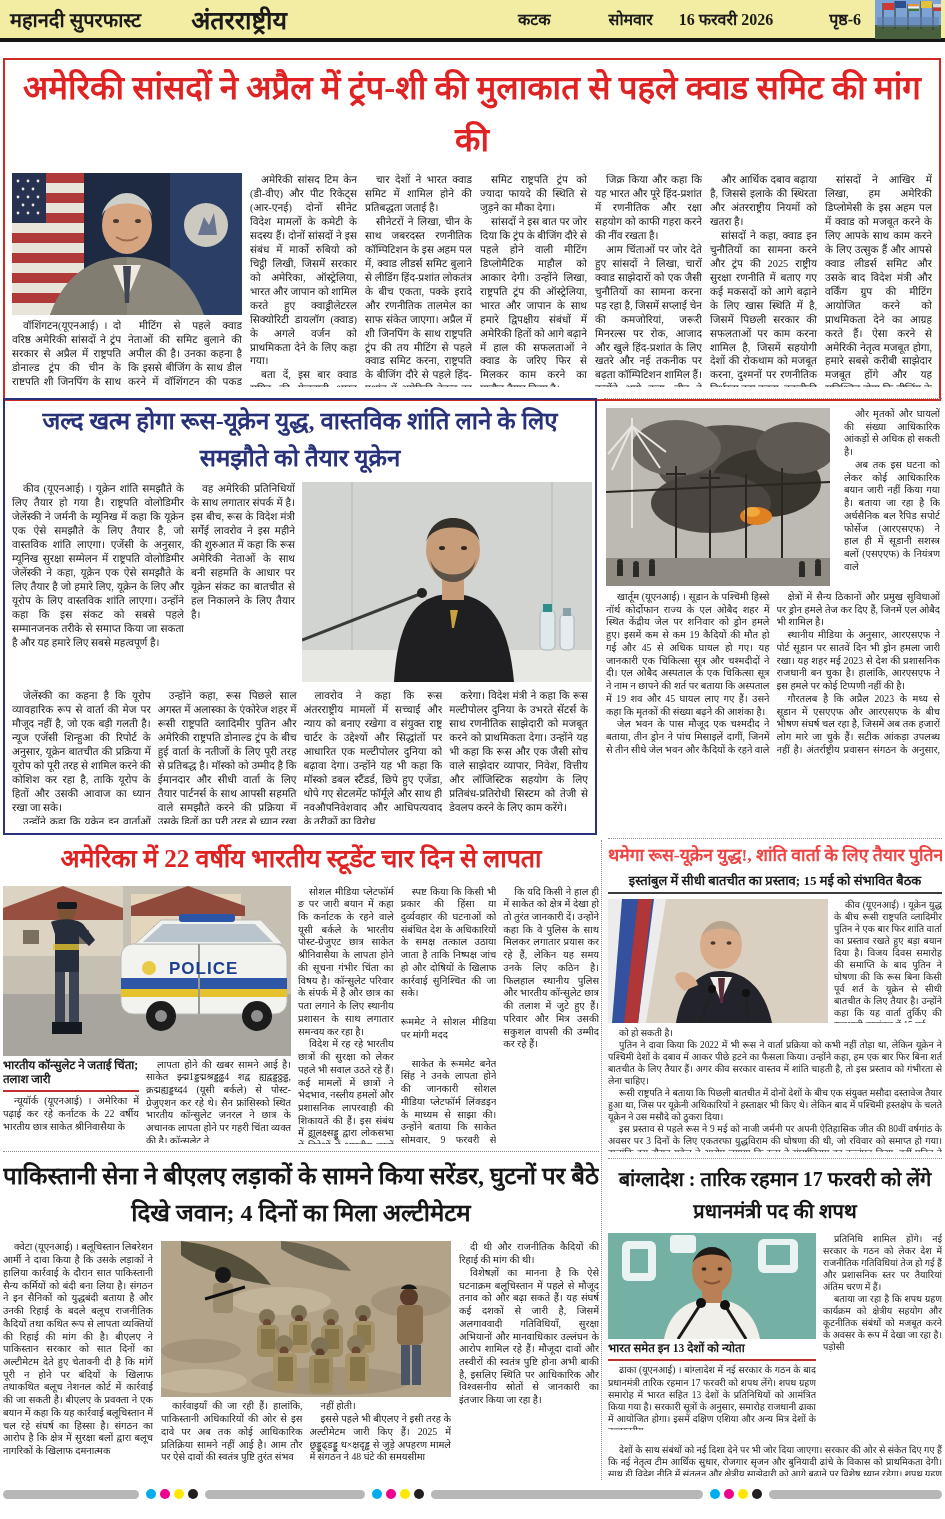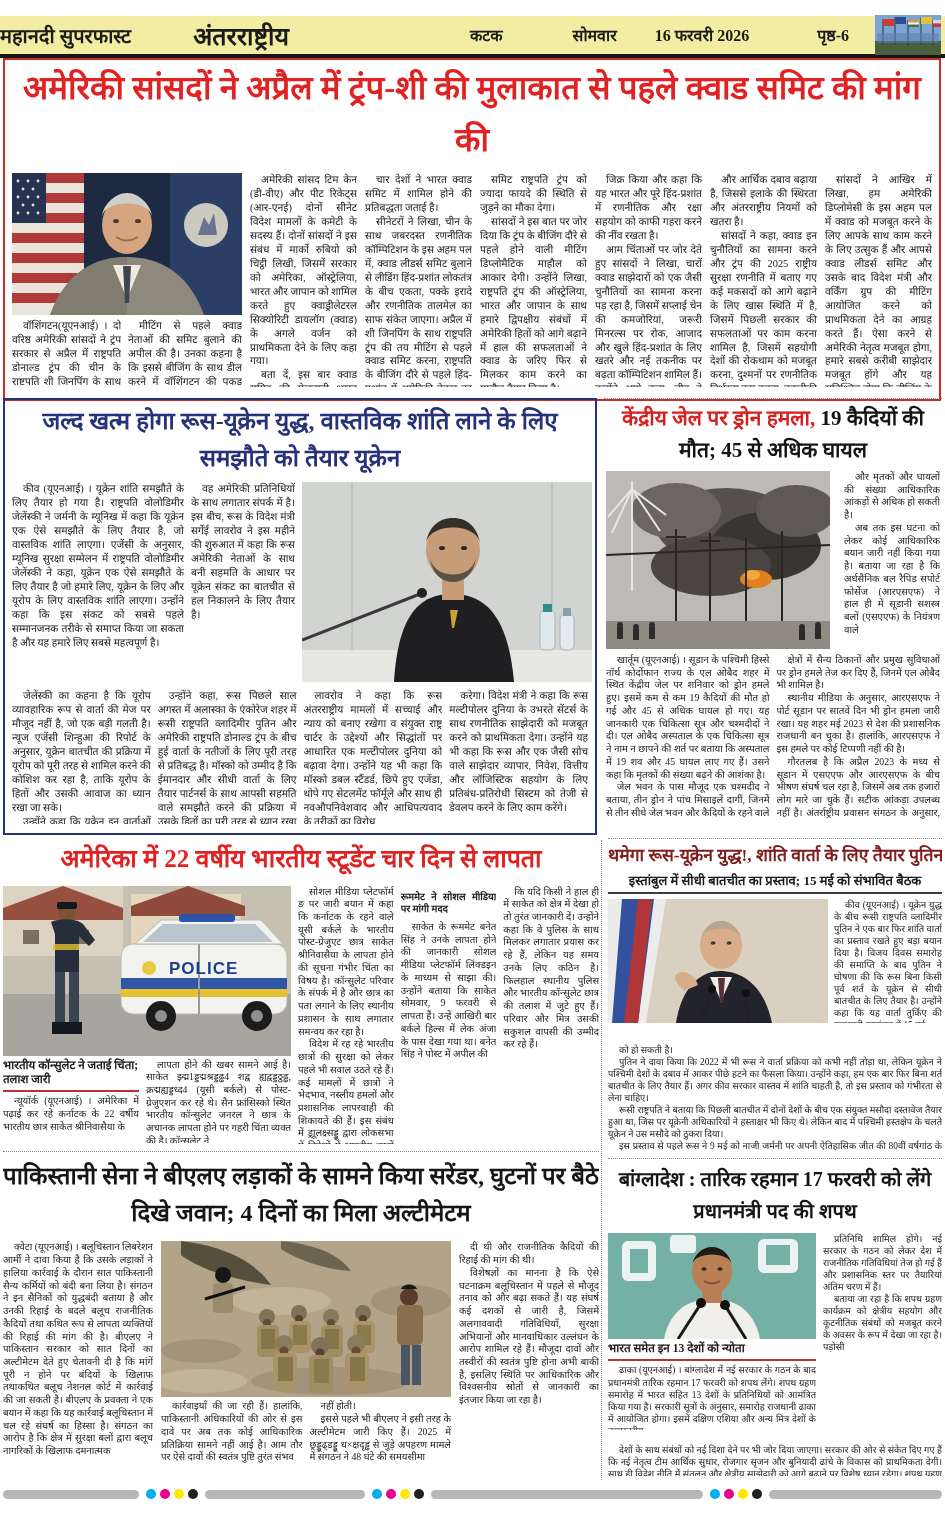--- a/index.html
+++ b/index.html
@@ -5,38 +5,38 @@
   * { margin:0; padding:0; box-sizing:border-box; }
   html,body { background:#ffffff; }
   body {
     width:945px; height:1519px; position:relative; overflow:hidden;
     font-family:"Liberation Serif","DejaVu Serif",serif; color:#1b1b1b;
   }
   .abs { position:absolute; }
 
   
   .masthead {
-    left:0; top:16px; width:945px; height:42px; background:#f2eda2;
+    left:0; top:0; width:945px; height:42px; background:#f2eda2;
     border-bottom:4px solid #161616; display:flex; align-items:center;
-    padding:0 4px 0 0; gap:12px;
+    padding:0 4px 0 10px; gap:0;
   }
   .mh-paper   { font-weight:bold; font-size:20px; }
   .mh-section { font-weight:bold; font-size:25px; margin-left:50px; }
   .mh-city    { font-weight:bold; font-size:16px; margin-left:auto; }
   .mh-day     { font-weight:bold; font-size:16px; margin-left:58px; }
   .mh-date    { font-weight:bold; font-size:16px; margin-left:26px; }
   .mh-page    { font-weight:bold; font-size:16px; margin-left:56px; margin-right:14px; }
 
   
   .col { font-size:10.4px; line-height:1.34; text-align:justify; overflow:hidden; color:#202020; }
   .col p { text-indent:11px; margin:0; }
   .sm  { font-size:9.8px; line-height:1.3; }
   .xs  { font-size:9.4px; line-height:1.28; }
 
-  .subhd { display:block; font-weight:bold; text-indent:0; margin:5px 0; }
+  .subhd { display:block; font-weight:normal; text-indent:0; margin:16px 0; }
 
   .caption {
     font-weight:bold; font-size:11.6px; line-height:1.25;
     border-bottom:2px solid #c03030; padding-bottom:3px; margin-bottom:3px;
   }
 
   
   .a1-box { left:3px; top:58px; width:938px; height:343px; border:2px solid #cf2b24; padding:2px 7px; overflow:hidden; }
   .a1-head { font-size:33px; line-height:1.58; font-weight:bold; text-align:center; color:#e02222; }
   .a1-body { display:flex; gap:8px; margin-top:7px; height:214px; }
@@ -65,24 +65,24 @@
   .a4-box { left:3px; top:840px; width:596px; height:308px; overflow:hidden; }
   .a4-head { font-size:25px; line-height:1.5; font-weight:bold; text-align:center; color:#e02222; }
   .a4-body { display:flex; gap:7px; margin-top:8px; height:258px; }
   .a4-left { width:288px; flex:none; }
   .a4-minirow { display:flex; gap:7px; margin-top:3px; height:84px; }
   .a4-capcol { width:136px; flex:none; }
   .a4-col { flex:1 1 0; }
 
   
   .a5-box { left:608px; top:838px; width:334px; height:314px; border-top:1px dotted #8a8a8a; padding-top:3px; overflow:hidden; }
-  .a5-head { font-size:17.5px; line-height:1.55; font-weight:bold; text-align:center; color:#7f1d1d; white-space:nowrap; }
+  .a5-head { font-size:17.5px; line-height:1.55; font-weight:bold; text-align:center; color:#ef4444; white-space:nowrap; }
   .a5-sub { font-size:13px; font-weight:bold; text-align:center; border-bottom:2px solid #3c3c3c; padding-bottom:3px; margin-top:2px; }
   .a5-row { display:flex; gap:6px; margin-top:5px; height:124px; }
-  .a5-paras { margin-top:21px; height:128px; }
+  .a5-paras { margin-top:4px; height:128px; }
 
   
   .a6-box { left:3px; top:1158px; width:596px; height:322px; overflow:hidden; }
   .a6-head { font-size:24px; line-height:1.55; font-weight:bold; text-align:center; color:#161616; }
   .a6-body { display:flex; gap:8px; margin-top:9px; height:228px; }
   .a6-c1 { width:150px; flex:none; }
   .a6-mid { width:290px; flex:none; }
   .a6-minirow { display:flex; gap:7px; margin-top:3px; height:64px; }
   .a6-c4 { flex:1 1 0; }
 
@@ -273,24 +273,20 @@
     <div class="col a2-bc">
         <p>लावरोव ने कहा कि रूस अंतरराष्ट्रीय मामलों में सच्चाई और न्याय को बनाए रखेगा व संयुक्त राष्ट्र चार्टर के उद्देश्यों और सिद्धांतों पर आधारित एक मल्टीपोलर दुनिया को बढ़ावा देगा। उन्होंने यह भी कहा कि मॉस्को डबल स्टैंडर्ड, छिपे हुए एजेंडा, थोपे गए सेटलमेंट फॉर्मूले और साथ ही नवऔपनिवेशवाद और आधिपत्यवाद के तरीकों का विरोध</p>
       </div>
     <div class="col a2-bc">
         <p>करेगा। विदेश मंत्री ने कहा कि रूस मल्टीपोलर दुनिया के उभरते सेंटर्स के साथ रणनीतिक साझेदारी को मजबूत करने को प्राथमिकता देगा। उन्होंने यह भी कहा कि रूस और एक जैसी सोच वाले साझेदार व्यापार, निवेश, वित्तीय और लॉजिस्टिक सहयोग के लिए प्रतिबंध-प्रतिरोधी सिस्टम को तेजी से डेवलप करने के लिए काम करेंगे।</p>
       </div>
   </div>
 </section>
 
 <section class="abs a3-box">
-  <h2 class="a3-head">
-    <span class="hl-red">केंद्रीय जेल पर ड्रोन हमला,</span>
-    <span>19 कैदियों की मौत; 45 से अधिक घायल</span>
-  </h2>
   <div class="a3-top">
     <svg width="224" height="178" viewBox="0 0 224 178" style="flex:none">
       <rect width="224" height="178" fill="#bdbab4"></rect>
       <g>
         <ellipse cx="120" cy="55" rx="70" ry="38" fill="#55504a"></ellipse>
         <ellipse cx="70" cy="40" rx="45" ry="28" fill="#6b665f"></ellipse>
         <ellipse cx="160" cy="75" rx="55" ry="34" fill="#39352f"></ellipse>
         <ellipse cx="105" cy="95" rx="60" ry="30" fill="#4a4540"></ellipse>
         <ellipse cx="190" cy="40" rx="40" ry="26" fill="#5e5952"></ellipse>
       </g>
@@ -397,20 +393,23 @@
         <div class="col sm" style="flex:1">
             <p>लापता होने की खबर सामने आई है। साकेत झ्द्म1ड्डद्मश्रड्डढ्ढ4 शद्व ह्यद्वड्डठ्ठढ्ढ, क्रद्मह्यड्डध्द4 (यूसी बर्कले) से पोस्ट-ग्रेजुएशन कर रहे थे। सैन फ्रांसिस्को स्थित भारतीय कॉन्सुलेट जनरल ने छात्र के अचानक लापता होने पर गहरी चिंता व्यक्त की है। कॉन्सुलेट ने</p>
           </div>
       </div>
     </div>
     <div class="col sm a4-col">
         <p>सोशल मीडिया प्लेटफॉर्म ङ पर जारी बयान में कहा कि कर्नाटक के रहने वाले यूसी बर्कले के भारतीय पोस्ट-ग्रेजुएट छात्र साकेत श्रीनिवासैया के लापता होने की सूचना गंभीर चिंता का विषय है। कॉन्सुलेट परिवार के संपर्क में है और छात्र का पता लगाने के लिए स्थानीय प्रशासन के साथ लगातार समन्वय कर रहा है।</p>
         <p>विदेश में रह रहे भारतीय छात्रों की सुरक्षा को लेकर पहले भी सवाल उठते रहे हैं। कई मामलों में छात्रों ने भेदभाव, नस्लीय हमलों और प्रशासनिक लापरवाही की शिकायतें की हैं। इस संबंध में ड्राूलक्ष्सड्डू द्वारा लोकसभा में विदेशों में भारतीय छात्रों की सुरक्षा का मुद्दा उठाया गया था। जवाब में स्ड्डहृद4 शद्व (रष्ध) ने कहा था कि सरकार विदेशों में रहने वाले भारतीय छात्रों की सुरक्षा को सर्वोच्च प्राथमिकता देती है। मंत्रालय ने</p>
       </div>
     <div class="col sm a4-col">
+      <div>
+          <p>स्पष्ट किया कि किसी भी प्रकार की हिंसा या दुर्व्यवहार की घटनाओं को संबंधित देश के अधिकारियों के समक्ष तत्काल उठाया जाता है ताकि निष्पक्ष जांच हो और दोषियों के खिलाफ कार्रवाई सुनिश्चित की जा सके।</p>
+        </div>
       <b class="subhd">रूममेट ने सोशल मीडिया पर मांगी मदद</b>
       <div>
           <p>साकेत के रूममेट बनेत सिंह ने उनके लापता होने की जानकारी सोशल मीडिया प्लेटफॉर्म लिंक्डइन के माध्यम से साझा की। उन्होंने बताया कि साकेत सोमवार, 9 फरवरी से लापता हैं। उन्हें आखिरी बार बर्कले हिल्स में लेक अंजा के पास देखा गया था। बनेत सिंह ने पोस्ट में अपील की</p>
         </div>
     </div>
     <div class="col sm a4-col">
         <p>कि यदि किसी ने हाल ही में साकेत को क्षेत्र में देखा हो तो तुरंत जानकारी दें। उन्होंने कहा कि वे पुलिस के साथ मिलकर लगातार प्रयास कर रहे हैं, लेकिन यह समय उनके लिए कठिन है। फिलहाल स्थानीय पुलिस और भारतीय कॉन्सुलेट छात्र की तलाश में जुटे हुए हैं। परिवार और मित्र उसकी सकुशल वापसी की उम्मीद कर रहे हैं।</p>
       </div>
   </div>
 </section>

